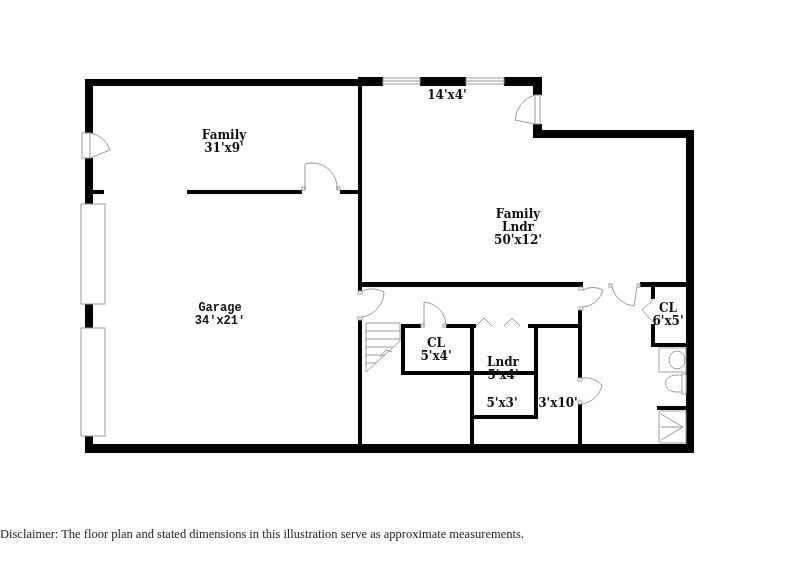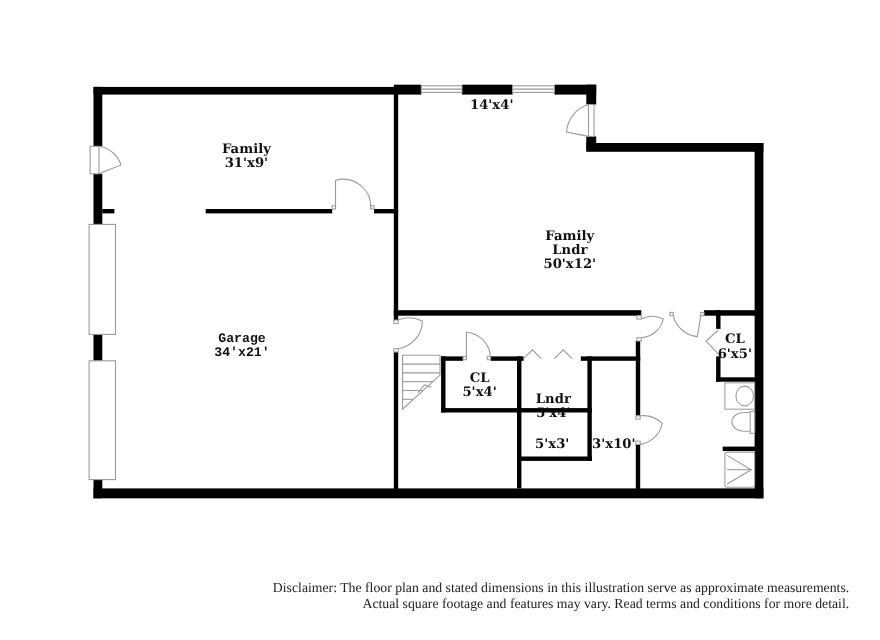--- a/index.html
+++ b/index.html
@@ -17,21 +17,21 @@
       line-height: 13px;
       color: #111111;
       text-align: center;
       white-space: nowrap;
       transform: translateX(-50%);
     }
     .label span { display: block; }
     #disclaimer {
       position: absolute;
       left: 0; top: 527px; width: 772px;
-      text-align: right;
+      text-align: left;
       font-family: "Liberation Serif", "DejaVu Serif", serif;
       font-size: 12.5px;
       line-height: 15px;
       color: #222222;
     }
     #disclaimer span { display: block; }
   </style>
 </head>
 <body>
 
@@ -203,14 +203,13 @@
   <span>3'x10'</span>
 </div>
 
 <div class="label" style="left:668px; top:302px;">
   <span>CL</span>
   <span>6'x5'</span>
 </div>
 
 <div id="disclaimer">
   <span>Disclaimer: The floor plan and stated dimensions in this illustration serve as approximate measurements.</span>
-  <span>Actual square footage and features may vary. Read terms and conditions for more detail.</span>
 </div>
 
 </body></html>

